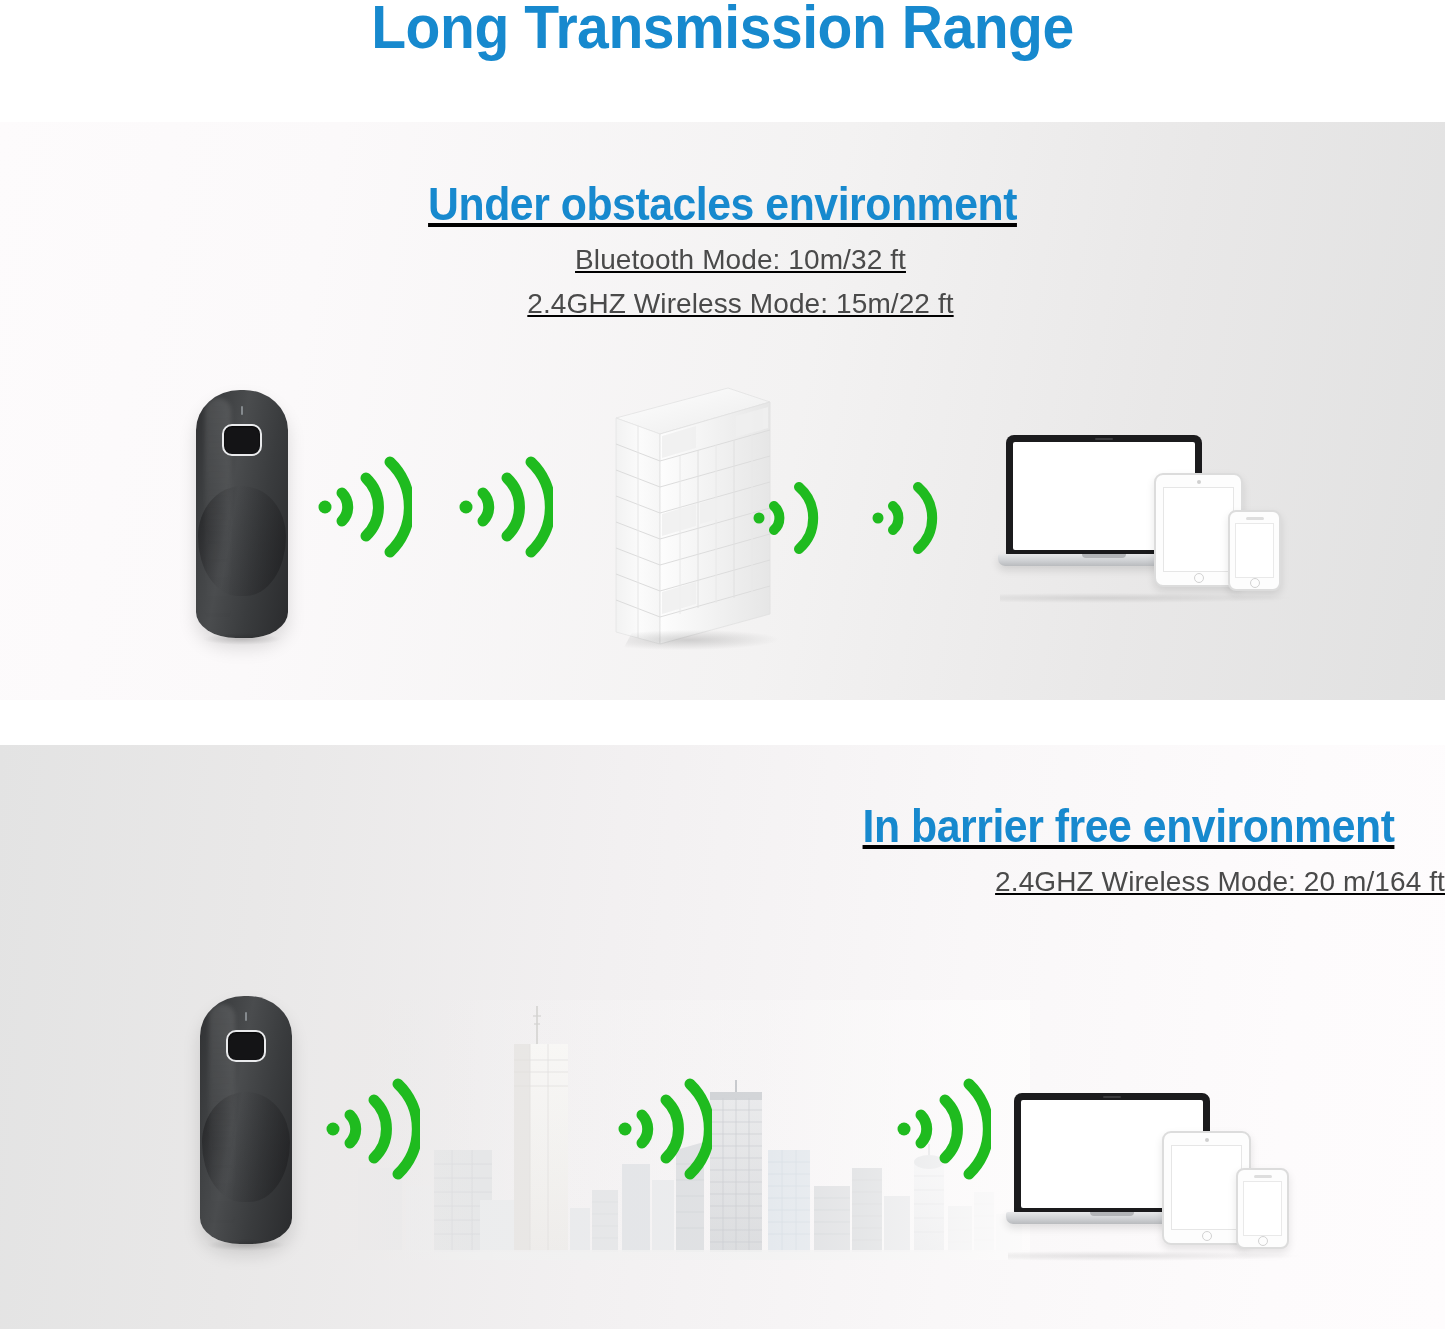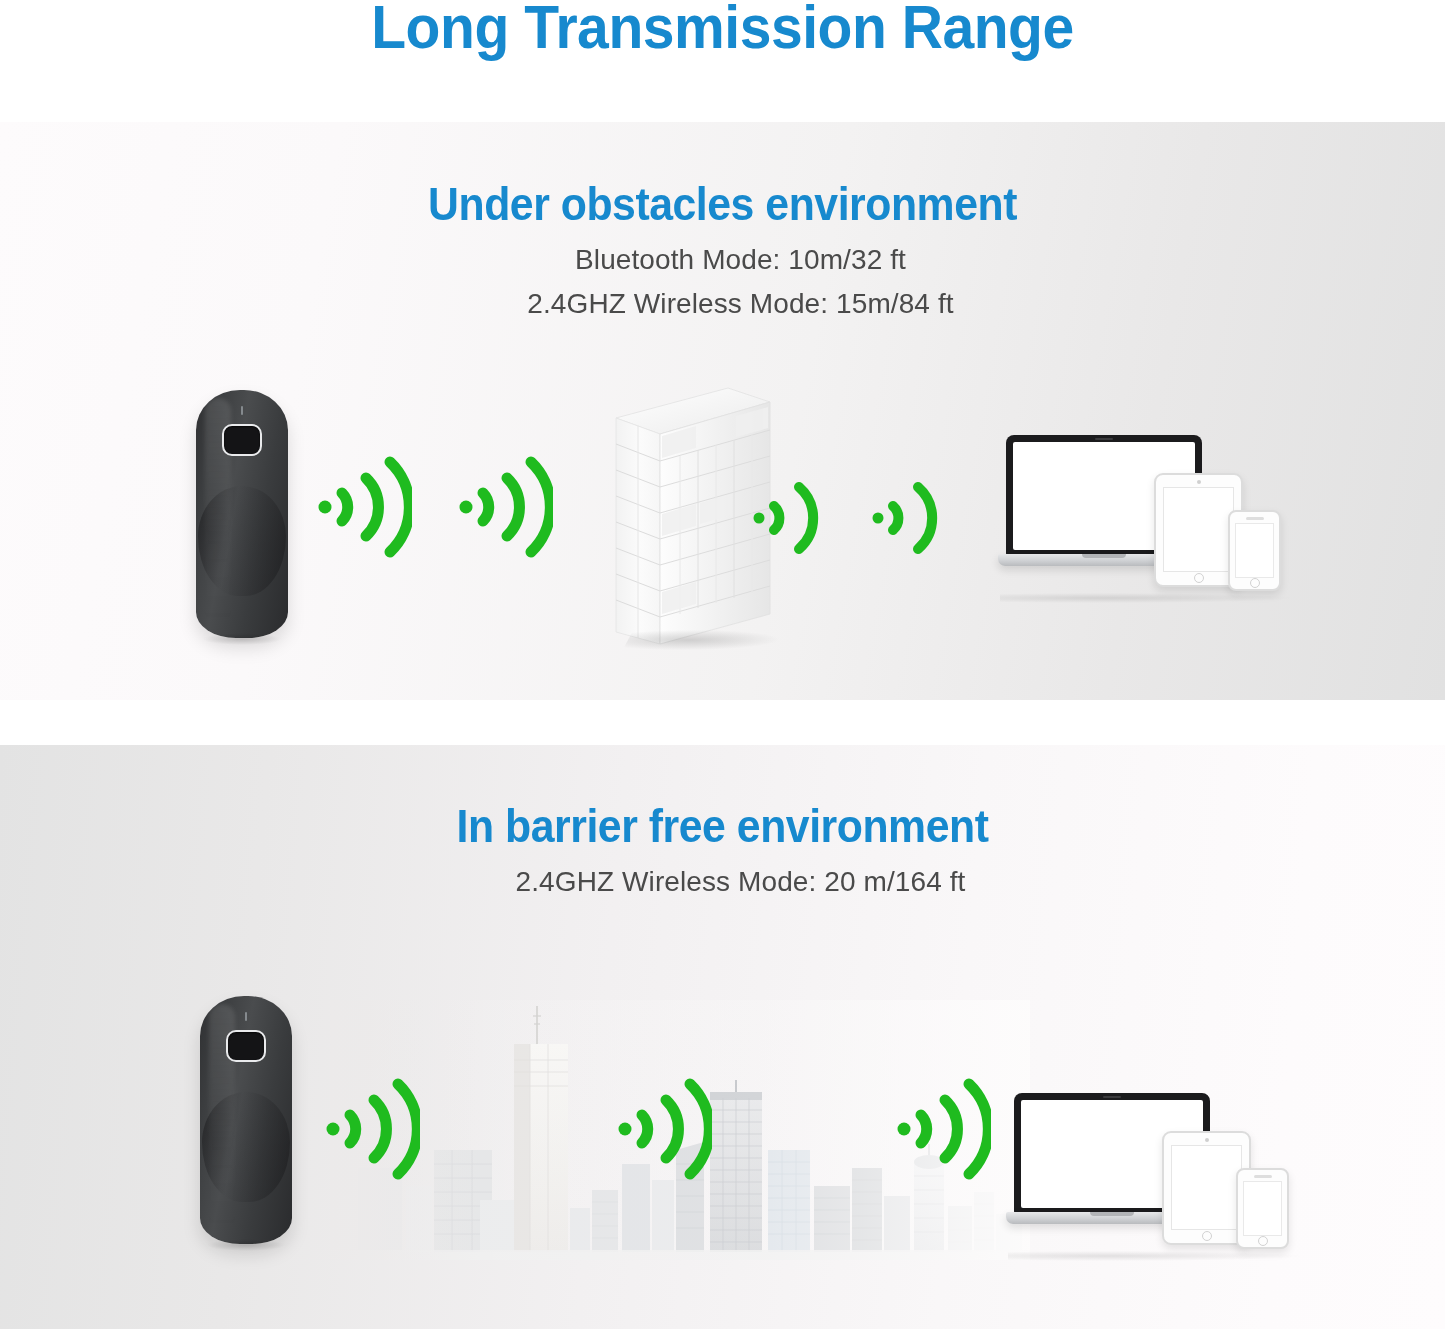--- a/index.html
+++ b/index.html
@@ -20,32 +20,32 @@
   
   .panel{ position:absolute; left:0; width:1445px; overflow:hidden; }
   #panel-1{ top:122px; height:578px;
     background:linear-gradient(100deg,#fdfbfc 0%,#fbf9fa 22%,#f3f2f2 55%,#e9e8e8 78%,#e1e1e1 100%); }
   #panel-2{ top:745px; height:584px;
     background:linear-gradient(95deg,#e3e3e3 0%,#e9e8e8 18%,#f2f0f1 42%,#f9f7f8 66%,#fdfbfc 88%,#fefcfd 100%); }
 
   .sep{ position:absolute; left:0; top:700px; width:1445px; height:45px; background:#fff; }
 
   
-  .sec-head{ position:absolute; left:0; width:1445px; text-align:center; }
+  .sec-head{ position:absolute; left:0; width:1445px; text-align:center;text-decoration:underline; }
   .sec-title{
     font-size:46px; font-weight:bold; color:#1789CE; line-height:1.05;
     letter-spacing:-0.5px; transform:scaleX(0.93); transform-origin:center;
   }
   .sec-line{
     font-size:28px; color:#4a4a4a; line-height:1.55; font-weight:400;
     letter-spacing:0.1px;
     padding-left:36px;
   }
   #head-1{ top:180px; }
-  #head-2{ top:802px; }
+  #head-2{ top:802px;text-align:right; }
   .sec-lines{ margin-top:10px; }
 
   
   .scanner{ position:absolute; width:92px; height:248px; }
   .scanner .body{
     position:absolute; inset:0;
     background:
       linear-gradient(100deg, #2f3032 0%, #3c3e40 18%, #4a4c4e 40%, #3a3c3e 66%, #2a2b2d 100%);
     border-radius:44px 44px 40px 40px / 40px 40px 26px 26px;
     box-shadow:0 10px 18px rgba(0,0,0,0.13);
@@ -506,21 +506,21 @@
         <div class="home"></div>
       </div>
       <div class="shelf"></div>
     </div>
   </div>
 
   <div class="sec-head" id="head-1">
     <div class="sec-title">Under obstacles environment</div>
     <div class="sec-lines">
       <div class="sec-line">Bluetooth Mode: 10m/32 ft</div>
-      <div class="sec-line">2.4GHZ Wireless Mode: 15m/84 ft</div>
+      <div class="sec-line">2.4GHZ Wireless Mode: 15m/22 ft</div>
     </div>
   </div>
 
   <div class="sec-head" id="head-2">
     <div class="sec-title">In barrier free environment</div>
     <div class="sec-lines">
       <div class="sec-line">2.4GHZ Wireless Mode: 20 m/164 ft</div>
     </div>
   </div>
 

